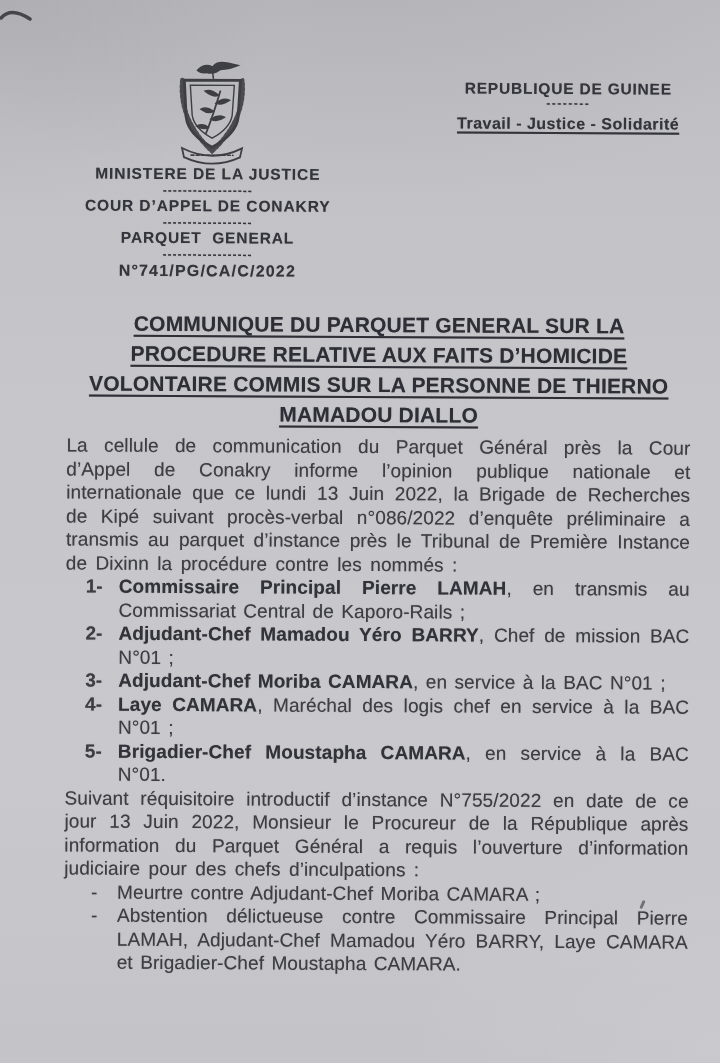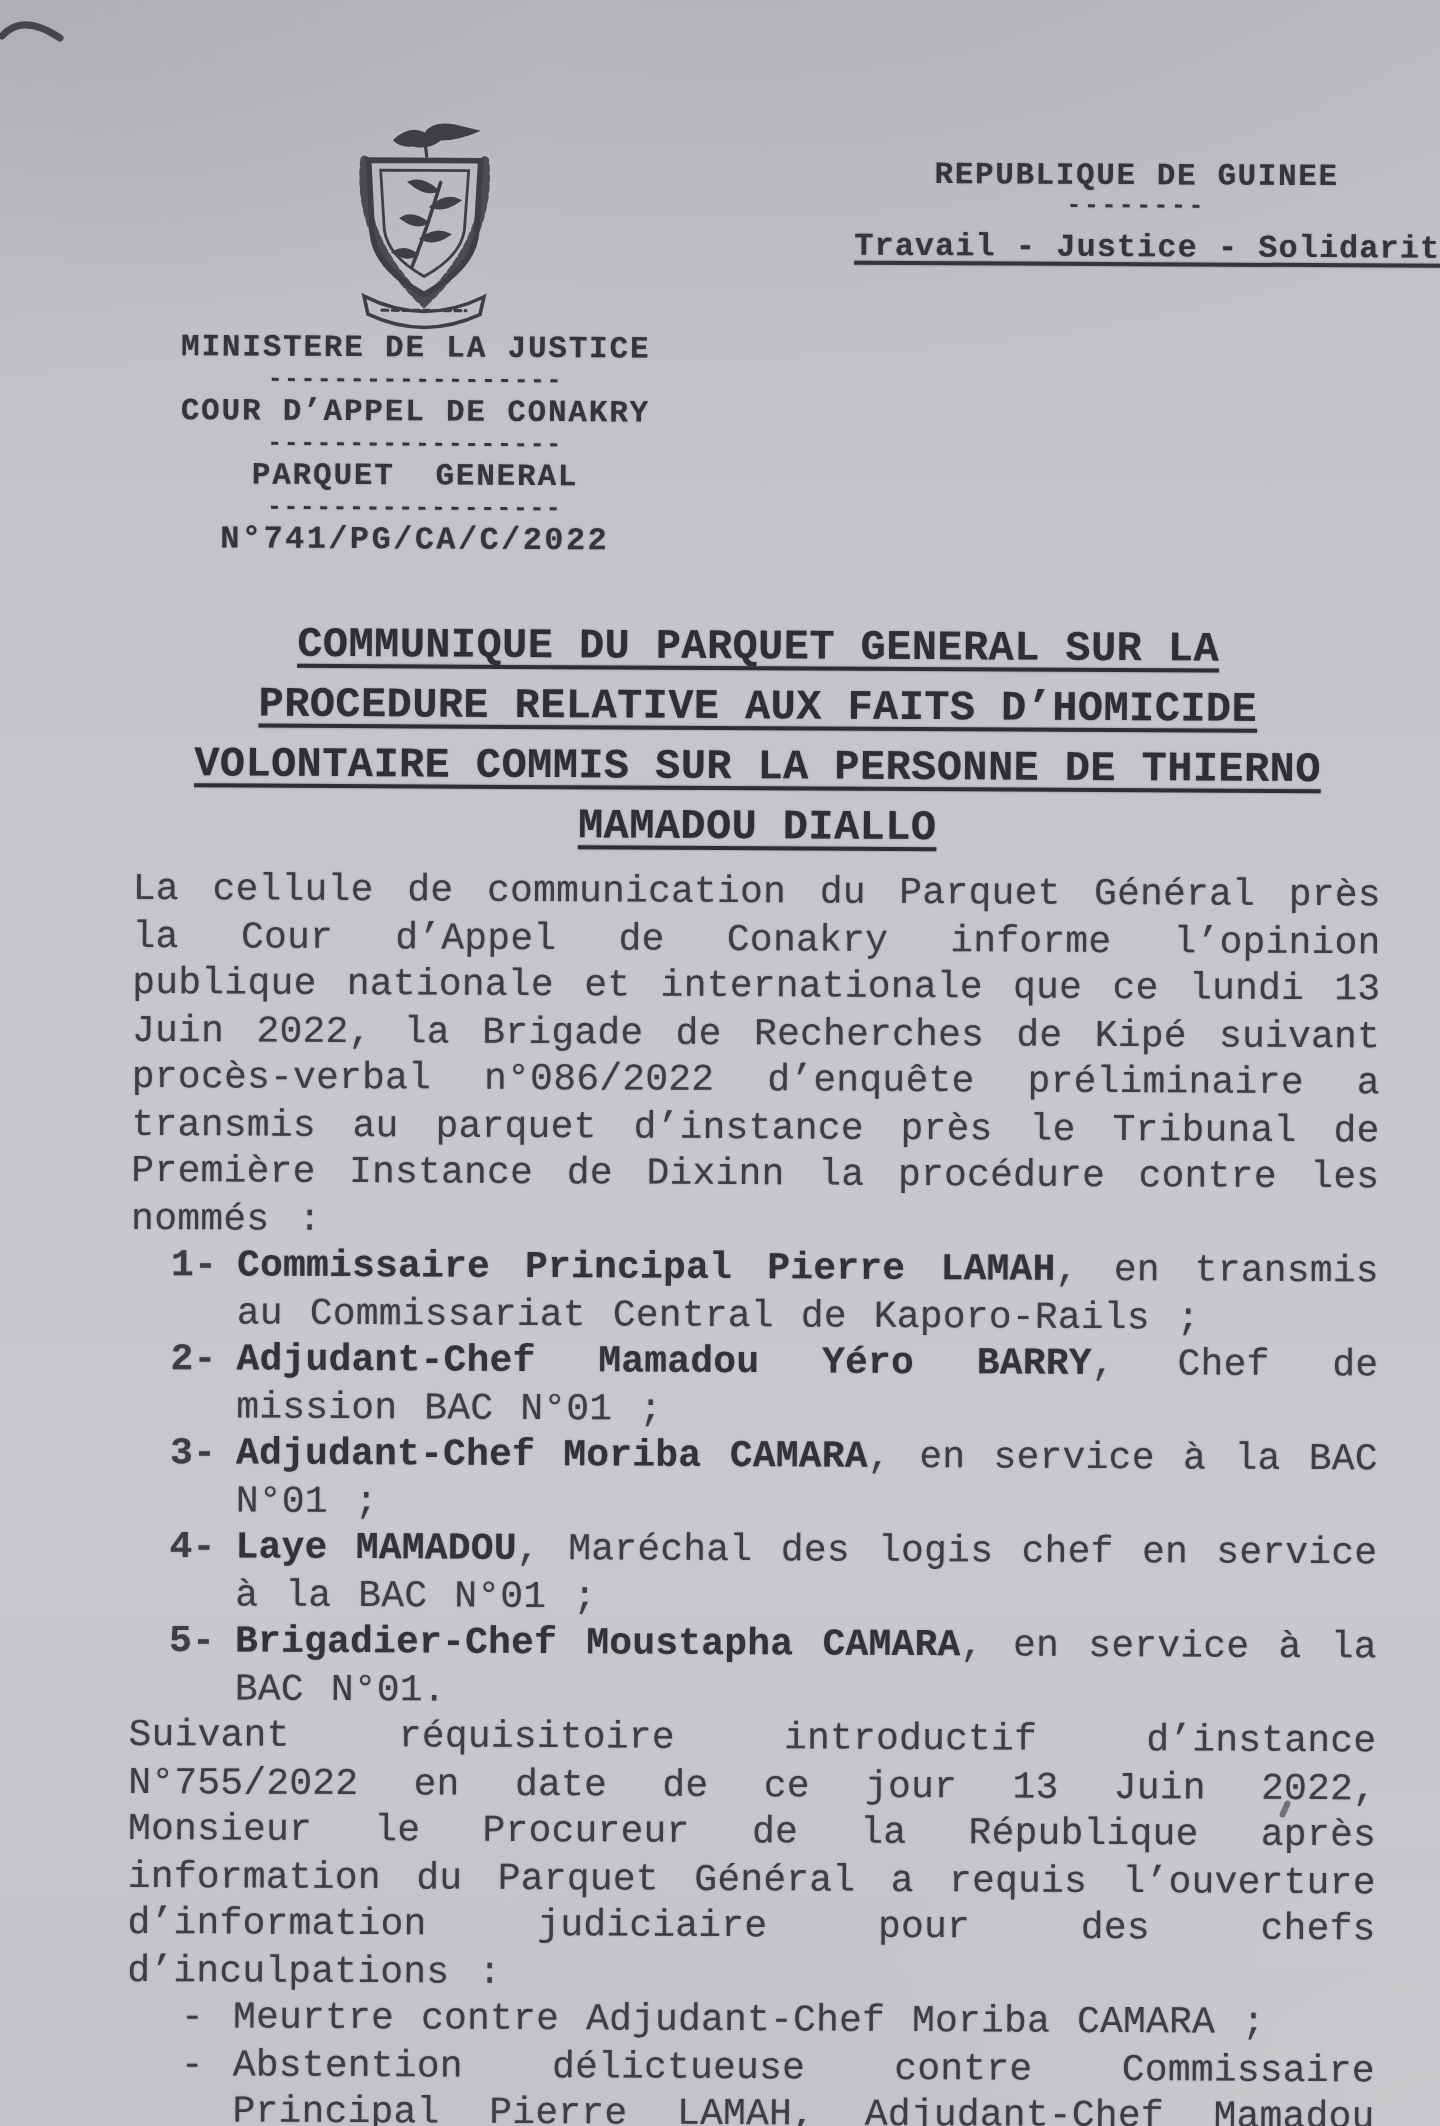--- a/index.html
+++ b/index.html
@@ -4,21 +4,21 @@
 <style>
   * { margin: 0; padding: 0; box-sizing: border-box; }
 
   html, body { background: #9a9a9e; }
 
   .photo {
     position: relative;
     width: 720px;
     height: 1063px;
     overflow: hidden;
-    font-family: Liberation Mono, monospace;
+    font-family: Liberation Sans, sans-serif;
     color: #3d3d44;
     background:
       radial-gradient(120% 45% at 50% -8%, rgba(85,85,95,0.14), transparent 60%),
       radial-gradient(55% 28% at 0% 0%, rgba(80,80,90,0.12), transparent 70%),
       radial-gradient(70% 35% at 100% 100%, rgba(255,255,255,0.09), transparent 65%),
       linear-gradient(180deg, #bfbfc3 0%, #c6c6ca 35%, #c9c9cd 72%, #c4c4c8 100%);
   }
 
   .sheet {
     position: absolute;
@@ -225,21 +225,21 @@
         <span class="t-line">VOLONTAIRE COMMIS SUR LA PERSONNE DE THIERNO</span>
         <span class="t-line">MAMADOU DIALLO</span>
       </h1>
 
       <p class="para">La cellule de communication du Parquet Général près la Cour d’Appel de Conakry informe l’opinion publique nationale et internationale que ce lundi 13 Juin 2022, la Brigade de Recherches de Kipé suivant procès-verbal n°086/2022 d’enquête préliminaire a transmis au parquet d’instance près le Tribunal de Première Instance de Dixinn la procédure contre les nommés :</p>
 
       <div class="suspects">
         <div class="suspect"><span class="num">1-</span><span class="bold-name">Commissaire Principal Pierre LAMAH</span><span>, en transmis au Commissariat Central de Kaporo-Rails ;</span></div>
         <div class="suspect"><span class="num">2-</span><span class="bold-name">Adjudant-Chef Mamadou Yéro BARRY</span><span>, Chef de mission BAC N°01 ;</span></div>
         <div class="suspect"><span class="num">3-</span><span class="bold-name">Adjudant-Chef Moriba CAMARA</span><span>, en service à la BAC N°01 ;</span></div>
-        <div class="suspect"><span class="num">4-</span><span class="bold-name">Laye MAMADOU</span><span>, Maréchal des logis chef en service à la BAC N°01 ;</span></div>
+        <div class="suspect"><span class="num">4-</span><span class="bold-name">Laye CAMARA</span><span>, Maréchal des logis chef en service à la BAC N°01 ;</span></div>
         <div class="suspect"><span class="num">5-</span><span class="bold-name">Brigadier-Chef Moustapha CAMARA</span><span>, en service à la BAC N°01.</span></div>
       </div>
 
       <p class="para">Suivant réquisitoire introductif d’instance N°755/2022 en date de ce jour 13 Juin 2022, Monsieur le Procureur de la République après information du Parquet Général a requis l’ouverture d’information judiciaire pour des chefs d’inculpations :</p>
 
       <div class="charges">
         <div class="charge"><span class="dash">-</span><span>Meurtre contre Adjudant-Chef Moriba CAMARA ;</span></div>
         <div class="charge"><span class="dash">-</span><span>Abstention délictueuse contre Commissaire Principal Pierre LAMAH, Adjudant-Chef Mamadou Yéro BARRY, Laye CAMARA et Brigadier-Chef Moustapha CAMARA.</span></div>
       </div>
 

